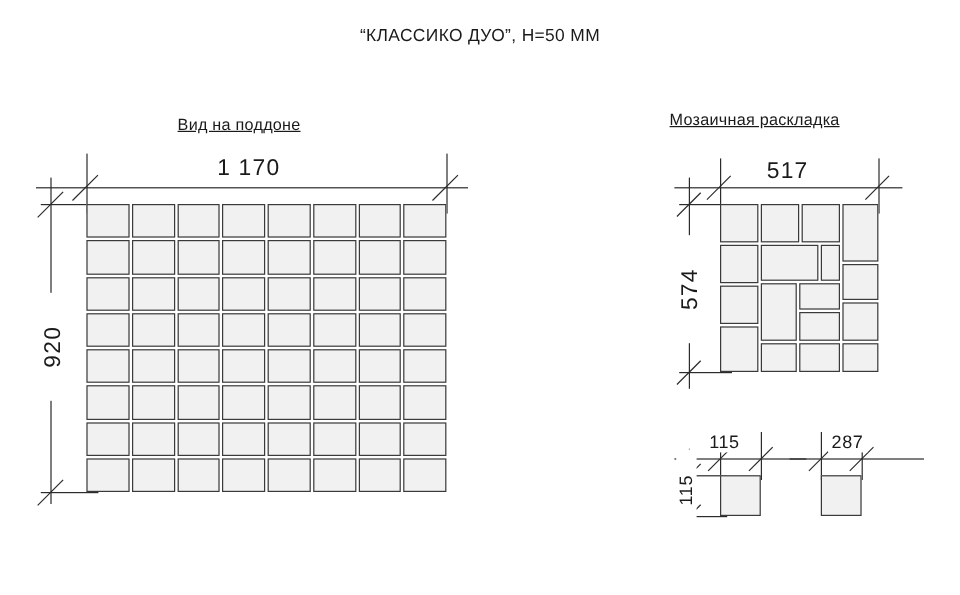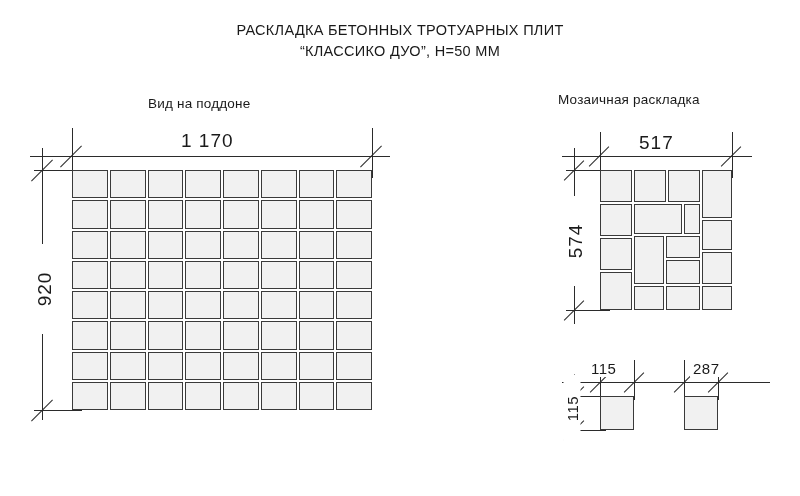--- a/index.html
+++ b/index.html
@@ -30,20 +30,21 @@
     letter-spacing: 0.3px;
     line-height: 21px;
   }
   .title-line { display: block; }
 
   .section-label {
     position: absolute;
     font-size: 13.5px;
     letter-spacing: 0.2px;
     white-space: nowrap;
+    text-decoration: underline;
   }
   #label-pallet { left: 148px; top: 96px; }
   #label-mosaic { left: 558px; top: 92px; }
 
   
   .hline {
     position: absolute;
     height: 0;
     border-top: 1px solid #2b2b2b;
   }
@@ -112,21 +113,20 @@
     border: 1px solid #3a3a3a;
     box-sizing: border-box;
   }
 </style>
 </head>
 <body>
 
 <div class="page">
 
   <div class="title-block">
-    <span class="title-line">РАСКЛАДКА БЕТОННЫХ ТРОТУАРНЫХ ПЛИТ</span>
     <span class="title-line">“КЛАССИКО ДУО”, H=50 ММ</span>
   </div>
 
   <div class="section-label" id="label-pallet">Вид на поддоне</div>
   <div class="section-label" id="label-mosaic">Мозаичная раскладка</div>
 
   <div class="hline" style="left:30px; top:156px; width:360px;"></div>
 
   <div class="vline" style="left:42px; top:148px; height:272px;"></div>
 

